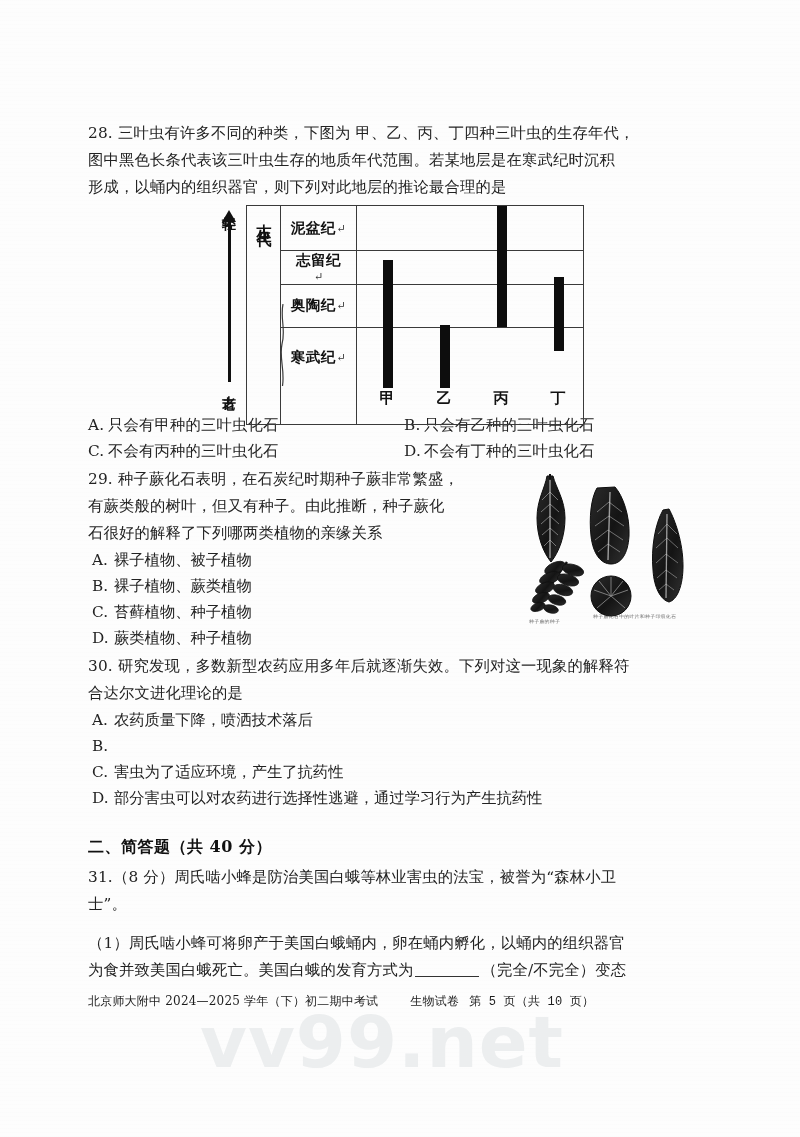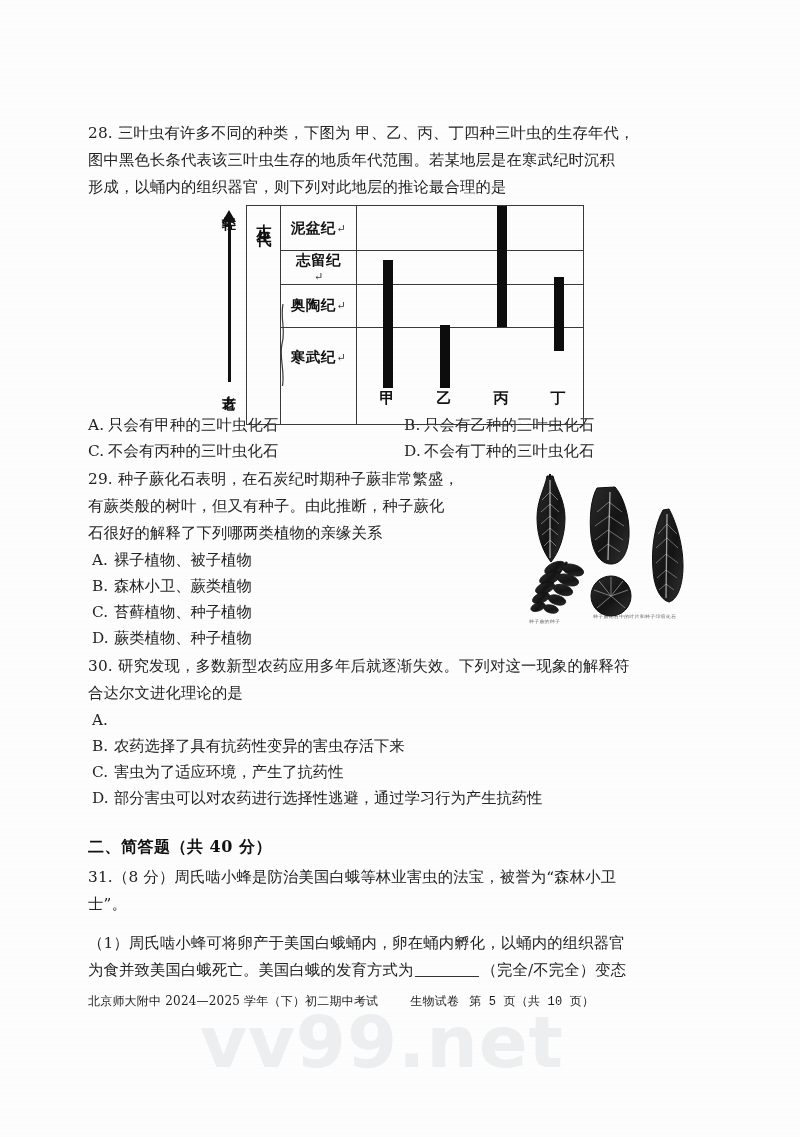--- a/index.html
+++ b/index.html
@@ -427,21 +427,21 @@
       <p class="para">29. 种子蕨化石表明，在石炭纪时期种子蕨非常繁盛，</p>
       <p class="para">有蕨类般的树叶，但又有种子。由此推断，种子蕨化</p>
       <p class="para">石很好的解释了下列哪两类植物的亲缘关系</p>
 
       <div class="opt-line">
         <span class="opt-letter">A.</span>
         <span class="opt-text">裸子植物、被子植物</span>
       </div>
       <div class="opt-line">
         <span class="opt-letter">B.</span>
-        <span class="opt-text">森林小卫、蕨类植物</span>
+        <span class="opt-text">裸子植物、蕨类植物</span>
       </div>
       <div class="opt-line">
         <span class="opt-letter">C.</span>
         <span class="opt-text">苔藓植物、种子植物</span>
       </div>
       <div class="opt-line">
         <span class="opt-letter">D.</span>
         <span class="opt-text">蕨类植物、种子植物</span>
       </div>
     </div>
@@ -543,24 +543,24 @@
       <div class="fossil-cap cap-right">种子蕨化石中的叶片和种子印痕化石</div>
     </div>
   </div>
 
   <div class="q-block" style="margin-top:2px;">
     <p class="para">30. 研究发现，多数新型农药应用多年后就逐渐失效。下列对这一现象的解释符</p>
     <p class="para">合达尔文进化理论的是</p>
 
     <div class="opt-line">
       <span class="opt-letter">A.</span>
+      <span class="opt-text">农药质量下降，喷洒技术落后</span>
     </div>
     <div class="opt-line">
       <span class="opt-letter">B.</span>
-      <span class="opt-text">农药选择了具有抗药性变异的害虫存活下来</span>
     </div>
     <div class="opt-line">
       <span class="opt-letter">C.</span>
       <span class="opt-text">害虫为了适应环境，产生了抗药性</span>
     </div>
     <div class="opt-line">
       <span class="opt-letter">D.</span>
       <span class="opt-text">部分害虫可以对农药进行选择性逃避，通过学习行为产生抗药性</span>
     </div>
   </div>

